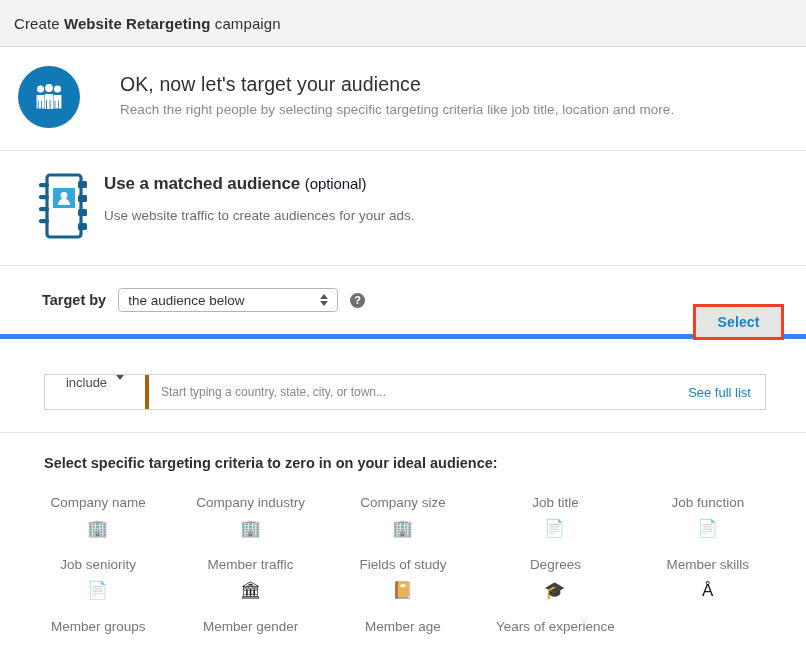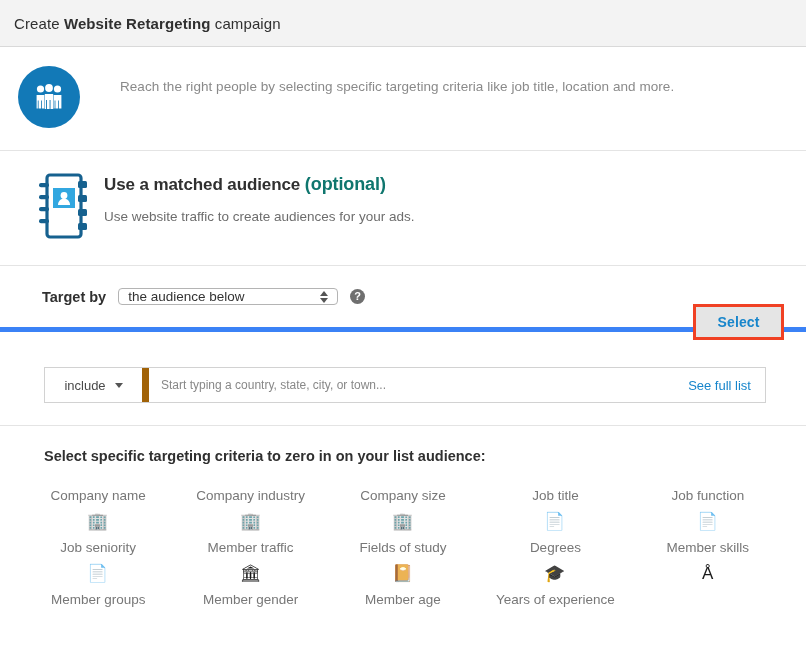--- a/index.html
+++ b/index.html
@@ -64,23 +64,23 @@
   }
   .book-icon { width: 54px; min-width: 54px; margin-top: 4px; }
   .matched-text { margin-left: 14px; padding-top: 7px; }
   .matched-title {
     font-size: 17px;
     color: #303030;
     font-weight: bold;
     letter-spacing: -.1px;
   }
   .matched-title .optional {
-    font-weight: bold;
-    color: #0f766e;
-    font-size: 18px;
+    font-weight: normal;
+    color: #0f172a;
+    font-size: 15px;
   }
   .matched-sub {
     font-size: 13.5px;
     color: #6d6d6d;
     margin-top: 14px;
   }
   .select-wrap {
     position: absolute;
     left: 693px; top: 153px;
     width: 91px; height: 36px;
@@ -104,21 +104,21 @@
     border-bottom: 5px solid #3b82f6;
     text-align: right;
   }
   .targetby-label {
     font-size: 14.5px;
     font-weight: bold;
     color: #303030;
   }
   .sel-box {
     margin-left: 12px;
-    width: 220px; height: 17px;
+    width: 220px; height: 24px;
     border: 1px solid #b4b4b4;
     border-radius: 4px;
     background: #ffffff;
     display: flex; align-items: center;
     padding-left: 9px;
     position: relative;
     cursor: pointer;
   }
   .sel-value { font-size: 13.5px; color: #333; }
   .stepper {
@@ -157,22 +157,22 @@
 
   .loc-field {
     margin-top: 15px;
     width: 722px; height: 36px;
     border: 1px solid #d2d2d2;
     background: #fff;
     display: flex; align-items: stretch;
   }
   .loc-include {
     width: 104px;
-    border-right: 7px solid #a16207;
-    display: flex; align-items: center; justify-content: center;
+    border-right: 4px solid #a16207;
+    display: flex; align-items: flex-start; justify-content: center;
     font-size: 13px; color: #4a4a4a;
     cursor: pointer;
     gap: 9px;
   }
   .caret-dn {
     width: 0; height: 0;
     border-left: 4.5px solid transparent;
     border-right: 4.5px solid transparent;
     border-top: 5px solid #555;
   }
@@ -198,21 +198,21 @@
   .criteria { padding: 22px 0 0 0; }
   .criteria-head {
     font-size: 14.5px; font-weight: bold; color: #303030;
     padding-left: 44px;
   }
   .grid {
     display: grid;
     grid-template-columns: repeat(5, 1fr);
     padding: 0 22px;
     margin-top: 16px;
-    row-gap: 0;
+    row-gap: 10px;
   }
   .cell {
     display: flex; flex-direction: column;
     align-items: center;
     cursor: pointer;
     padding-top: 8px;
   }
   .cell .lbl {
     font-size: 13.5px; color: #777777;
     margin-bottom: 7px;
@@ -235,20 +235,21 @@
     <svg width="34" height="28" viewBox="0 0 34 28" aria-hidden="true">
       <circle cx="8.5" cy="6" r="3.6" fill="#ffffff"></circle>
       <circle cx="17" cy="5" r="3.9" fill="#ffffff"></circle>
       <circle cx="25.5" cy="6" r="3.6" fill="#ffffff"></circle>
       <path d="M4.6 12 h7.8 v13.5 h-2.5 v-8 h-0.8 v8 h-2.5 v-8 h-0.8 v8 h-1.2 z" fill="#ffffff"></path>
       <path d="M12.8 11 h8.4 v15 h-2.7 v-9 h-0.9 v9 h-2.7 v-9 h-0.9 v9 h-1.2 z" fill="#ffffff"></path>
       <path d="M21.6 12 h7.8 v13.5 h-2.6 v-8 h-0.8 v8 h-2.6 v-8 h-0.8 v8 h-1 z" fill="#ffffff"></path>
     </svg>
   </div>
   <div class="intro-text">
+    <div class="intro-title">OK, now let's target your audience</div>
     <div class="intro-sub">Reach the right people by selecting specific targeting criteria like job title, location and more.</div>
   </div>
 </div>
 
 <div class="matched">
   <div class="book-icon">
     <svg width="54" height="70" viewBox="0 0 54 70" aria-hidden="true">
       <rect x="11" y="4" width="34" height="62" rx="3" fill="#ffffff" stroke="#16618f" stroke-width="3.2"></rect>
       <rect x="17" y="17" width="22" height="20" fill="#32a7e0"></rect>
       <circle cx="28" cy="24.5" r="3.4" fill="#ffffff"></circle>
@@ -295,21 +296,21 @@
     <div class="loc-include">
       <span>include</span>
       <span class="caret-dn"></span>
     </div>
     <input class="loc-input" type="text" placeholder="Start typing a country, state, city, or town..." style="">
     <div class="see-full">See full list</div>
   </div>
 </div>
 
 <div class="criteria">
-  <div class="criteria-head">Select specific targeting criteria to zero in on your list audience:</div>
+  <div class="criteria-head">Select specific targeting criteria to zero in on your ideal audience:</div>
   <div class="grid" id="criteria-grid">
       <div class="cell">
         <div class="lbl">Company name</div>
         <div class="ico">
           <span class="glyph">🏢</span>
         </div>
       </div>
       <div class="cell">
         <div class="lbl">Company industry</div>
         <div class="ico">

